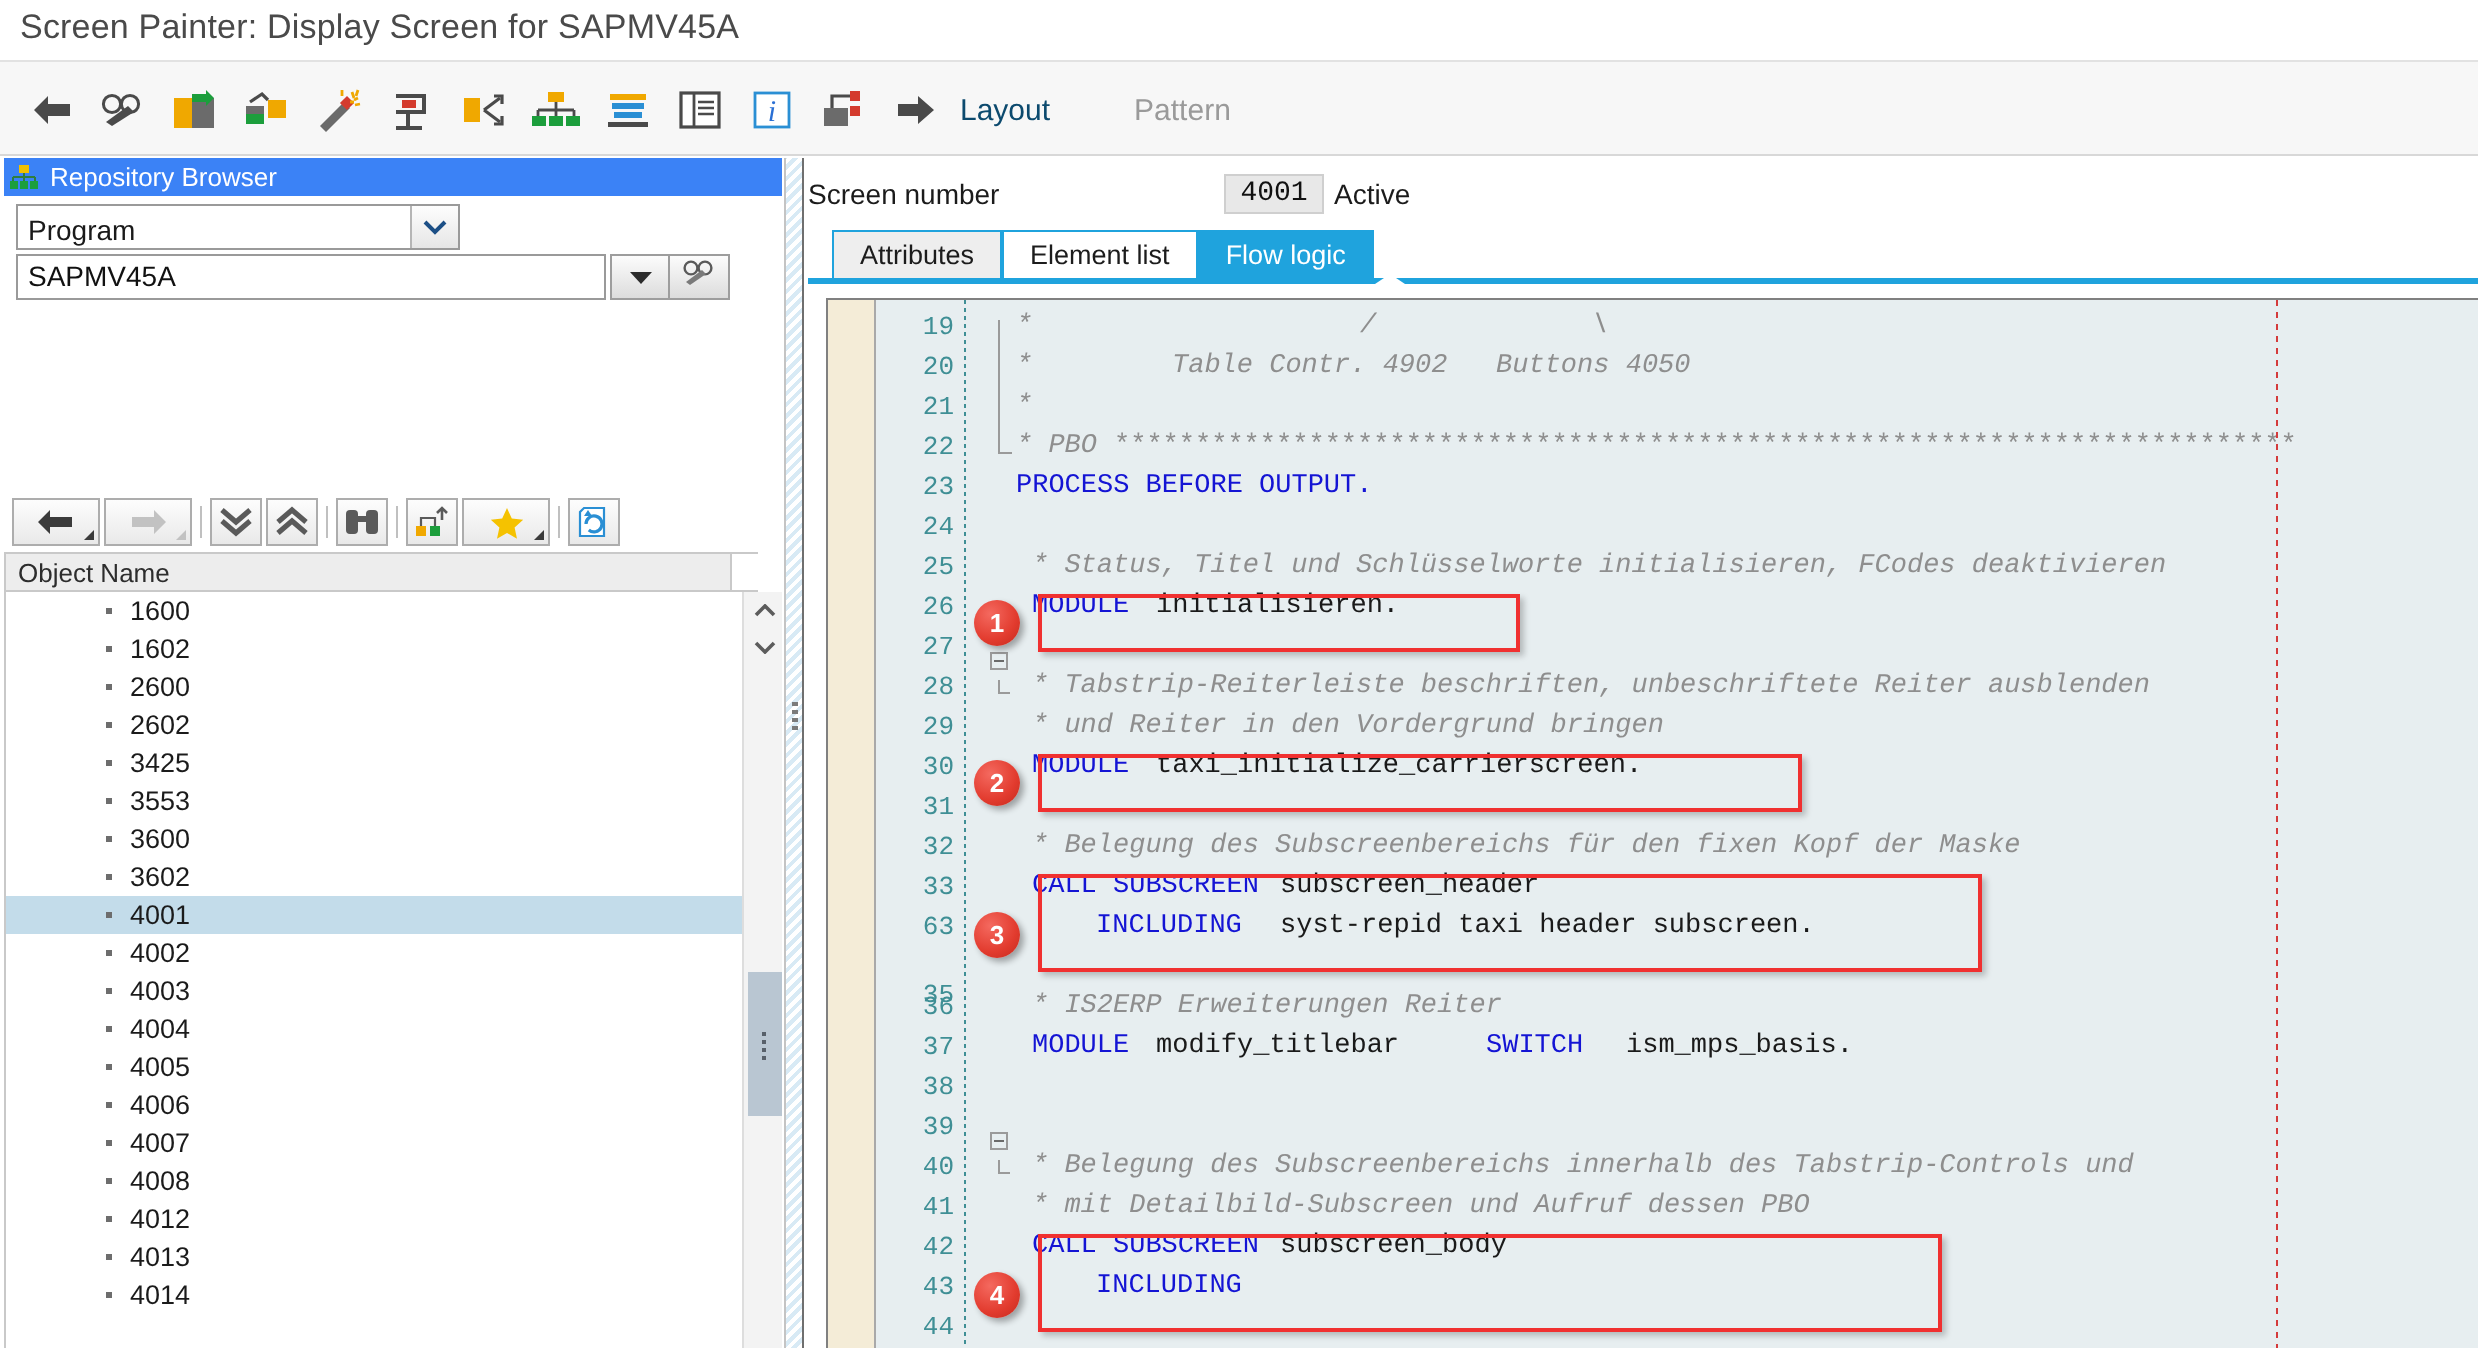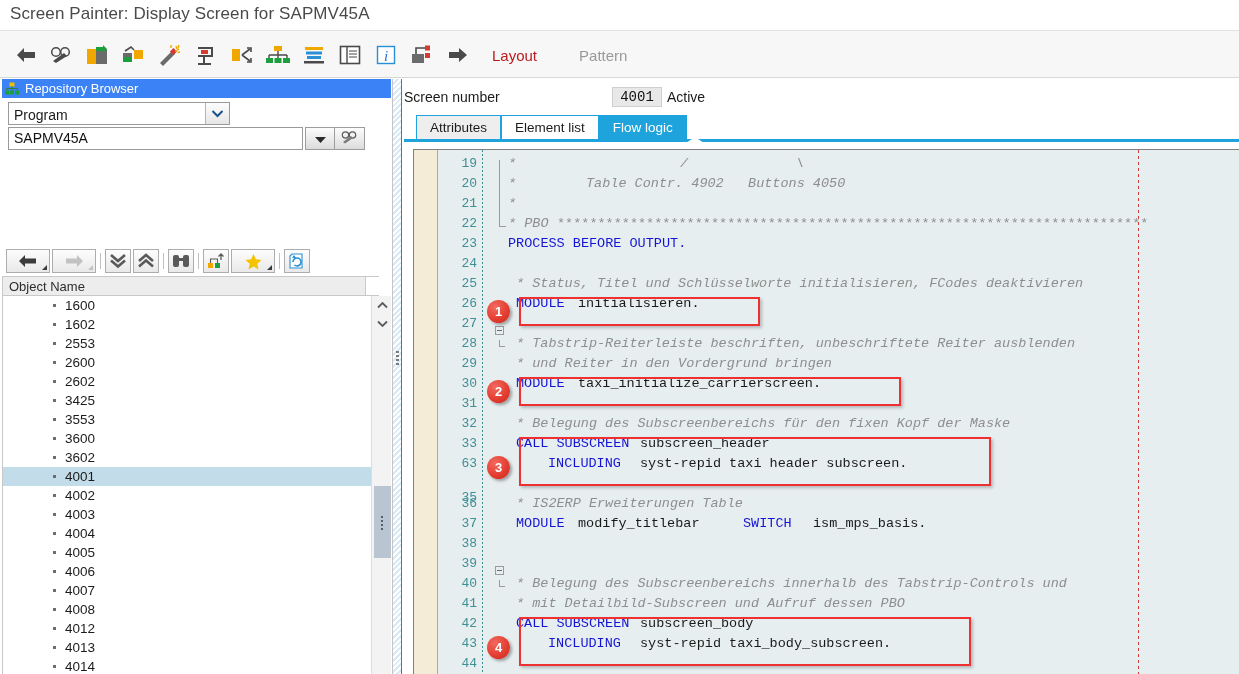--- a/index.html
+++ b/index.html
@@ -29,21 +29,21 @@
     position:absolute; left:0; top:30px; width:1239px; height:48px;
     background:#f7f7f7; border-top:1px solid #e2e2e2; border-bottom:1px solid #d8d8d8;
   }
   .tb-items { position:absolute; left:8px; top:0; height:48px; display:flex; align-items:center; }
   .tb-btn {
     width:36px; height:40px; display:flex; align-items:center; justify-content:center;
     cursor:default;
   }
   .tb-btn svg { display:block; }
   .tb-text {
-    margin-left:16px; font-size:15px; color:#b91c1c; white-space:nowrap;
+    margin-left:4px; font-size:15px; color:#0c4a6e; white-space:nowrap;
     display:flex; align-items:center; height:40px;
   }
   .tb-text.dim { color:#9a9a9a; margin-left:42px; }
 
   
   .leftpanel {
     position:absolute; left:0; top:79px; width:392px; height:595px;
     background:#ffffff;
   }
   .rb-header {
@@ -520,24 +520,20 @@
     </div>
 
     <div class="tree-body" id="tree-body">
         <div class="tree-row">
           <span class="bullet"></span>
           <span>1600</span>
         </div>
         <div class="tree-row">
           <span class="bullet"></span>
           <span>1602</span>
-        </div>
-        <div class="tree-row">
-          <span class="bullet"></span>
-          <span>2553</span>
         </div>
         <div class="tree-row">
           <span class="bullet"></span>
           <span>2600</span>
         </div>
         <div class="tree-row">
           <span class="bullet"></span>
           <span>2602</span>
         </div>
         <div class="tree-row">
@@ -707,31 +703,30 @@
           <div class="cline " style="top: 144px; left: 70px;">initialisieren.</div>
           <div class="cline cm" style="top: 184px; left: 8px;">* Tabstrip-Reiterleiste beschriften, unbeschriftete Reiter ausblenden</div>
           <div class="cline cm" style="top: 204px; left: 8px;">* und Reiter in den Vordergrund bringen</div>
           <div class="cline kw" style="top: 224px; left: 8px;">MODULE</div>
           <div class="cline cm" style="top: 264px; left: 8px;">* Belegung des Subscreenbereichs für den fixen Kopf der Maske</div>
           <div class="cline " style="top: 224px; left: 70px;">taxi_initialize_carrierscreen.</div>
           <div class="cline kw" style="top: 284px; left: 8px;">CALL SUBSCREEN</div>
           <div class="cline " style="top: 284px; left: 132px;">subscreen_header</div>
           <div class="cline kw" style="top: 304px; left: 40px;">INCLUDING</div>
           <div class="cline " style="top: 304px; left: 132px;">syst-repid taxi header subscreen.</div>
-          <div class="cline cm" style="top: 344px; left: 8px;">* IS2ERP Erweiterungen Table</div>
+          <div class="cline cm" style="top: 344px; left: 8px;">* IS2ERP Erweiterungen Reiter</div>
           <div class="cline kw" style="top: 364px; left: 8px;">MODULE</div>
           <div class="cline " style="top: 364px; left: 70px;">modify_titlebar </div>
           <div class="cline kw" style="top: 364px; left: 235px;">SWITCH</div>
           <div class="cline " style="top: 364px; left: 305px;">ism_mps_basis.</div>
           <div class="cline cm" style="top: 424px; left: 8px;">* Belegung des Subscreenbereichs innerhalb des Tabstrip-Controls und</div>
           <div class="cline cm" style="top: 444px; left: 8px;">* mit Detailbild-Subscreen und Aufruf dessen PBO</div>
           <div class="cline kw" style="top: 464px; left: 8px;">CALL SUBSCREEN</div>
           <div class="cline " style="top: 464px; left: 132px;">subscreen_body</div>
           <div class="cline kw" style="top: 484px; left: 40px;">INCLUDING</div>
-          <div class="cline " style="top: 484px; left: 132px;">syst-repid taxi_body_subscreen.</div>
         </div>
       <div class="redmargin"></div>
     </div>
   </div>
 
   <div>
     <div class="hlbox" style="left:519px; top:297px; width:241px; height:29px;"></div>
     <div class="badge" style="left:487px; top:300px;">1</div>
 
     <div class="hlbox" style="left:519px; top:377px; width:382px; height:29px;"></div>

